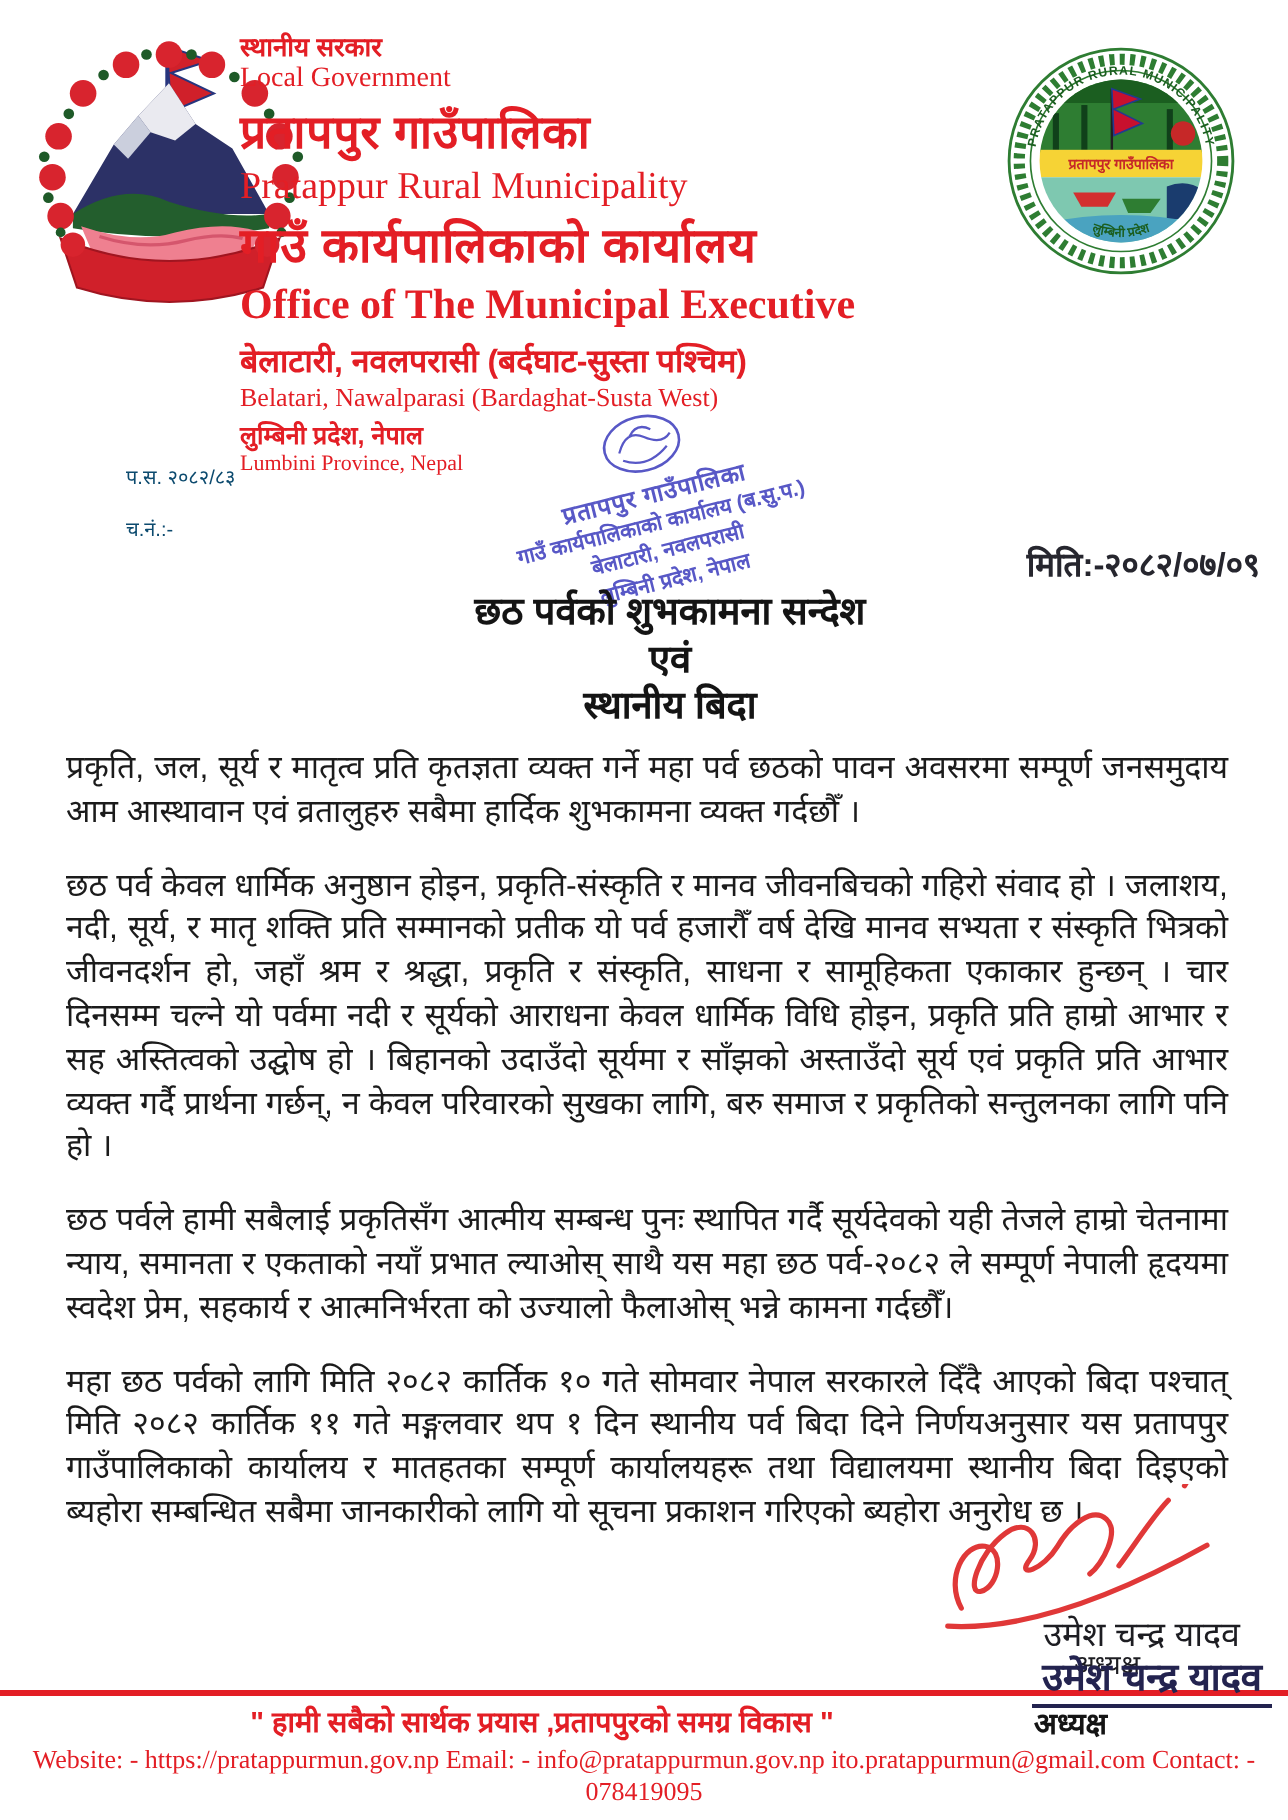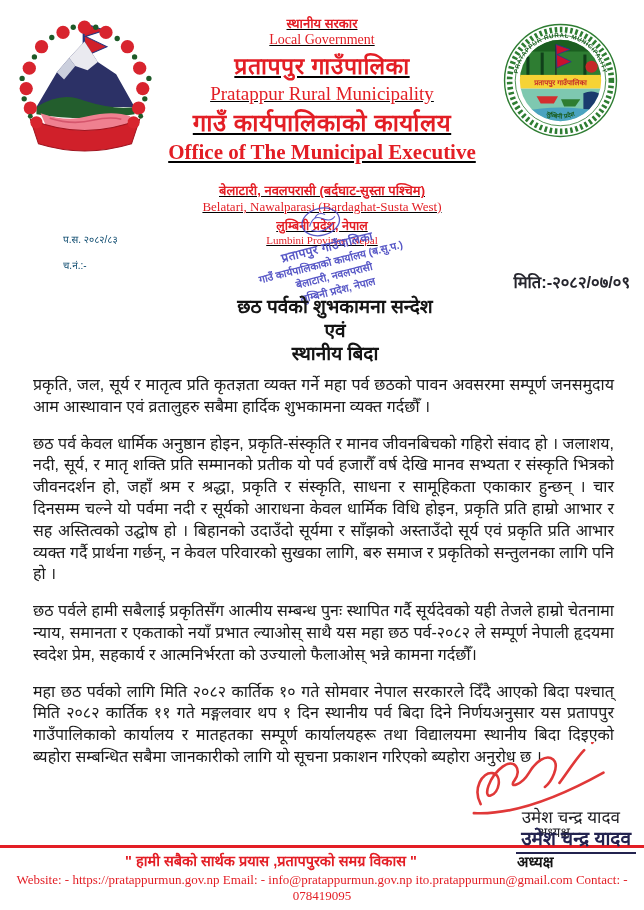--- a/index.html
+++ b/index.html
@@ -9,28 +9,28 @@
     background:#ffffff; overflow:hidden;
     font-family:"Liberation Sans", sans-serif;
   }
   .red { color:#e31e25; }
 
   
   .logo-left  { position:absolute; left:16px;  top:14px; width:138px; height:140px; }
   .logo-right { position:absolute; left:502px; top:22px; width:117px; height:117px; }
 
   
-  .header { position:absolute; left:120px; right:120px; top:14px; text-align:center;text-decoration:underline; }
+  .header { position:absolute; left:120px; right:120px; top:14px; text-align:left; }
   .h-np-small  { font-size:13px;   font-weight:bold; }
   .h-en-small  { font-family:"Liberation Serif",serif; font-size:14px; }
   .h-np-muni   { font-size:23px;   font-weight:bold; margin-top:1px; letter-spacing:.5px;}
   .h-en-muni   { font-family:"Liberation Serif",serif; font-size:19px; margin-top:2px; }
   .h-np-office { font-size:24px;   font-weight:bold; margin-top:0; letter-spacing:.5px;}
   .h-en-office { font-family:"Liberation Serif",serif; font-size:21px; font-weight:bold; margin-top:2px; }
-  .h-np-addr   { font-size:13px; font-weight:bold; margin-top:16px; }
+  .h-np-addr   { font-size:16px; font-weight:bold; margin-top:4px; }
   .h-en-addr   { font-family:"Liberation Serif",serif; font-size:13px; }
   .h-np-prov   { font-size:12.5px; font-weight:bold; margin-top:2px; }
   .h-en-prov   { font-family:"Liberation Serif",serif; font-size:11px; }
 
   
   .refs { position:absolute; left:47px; top:227px; font-size:10px; color:#0c4a6e; line-height:26px;margin-left:16px; }
   .date { position:absolute; right:14px; top:270px; font-size:16.5px; color:#26262e; font-weight:bold;}
 
   
   .stamp {

